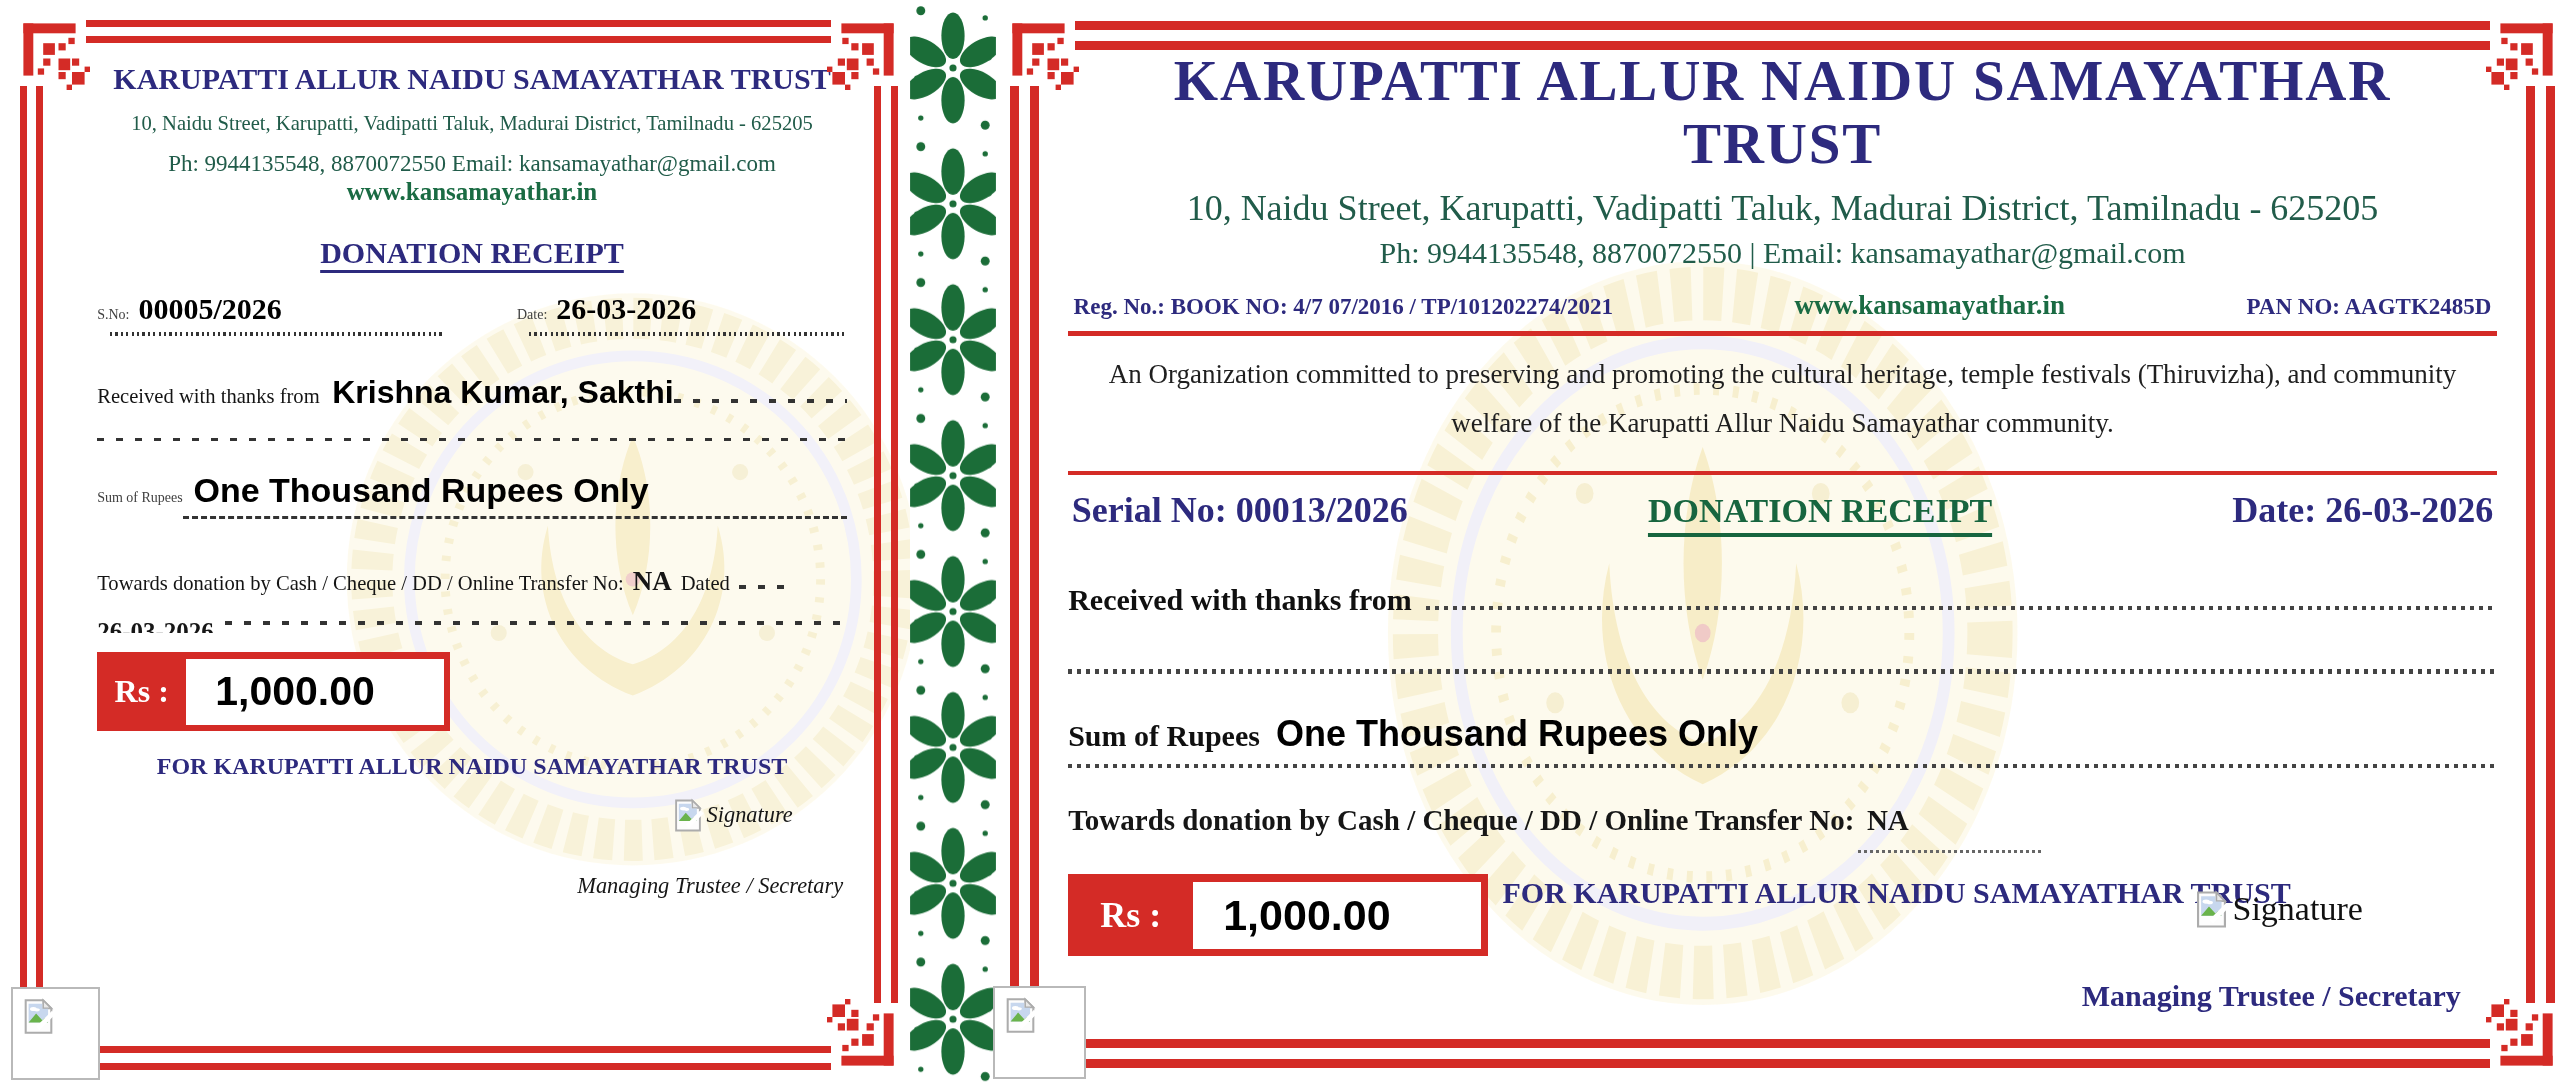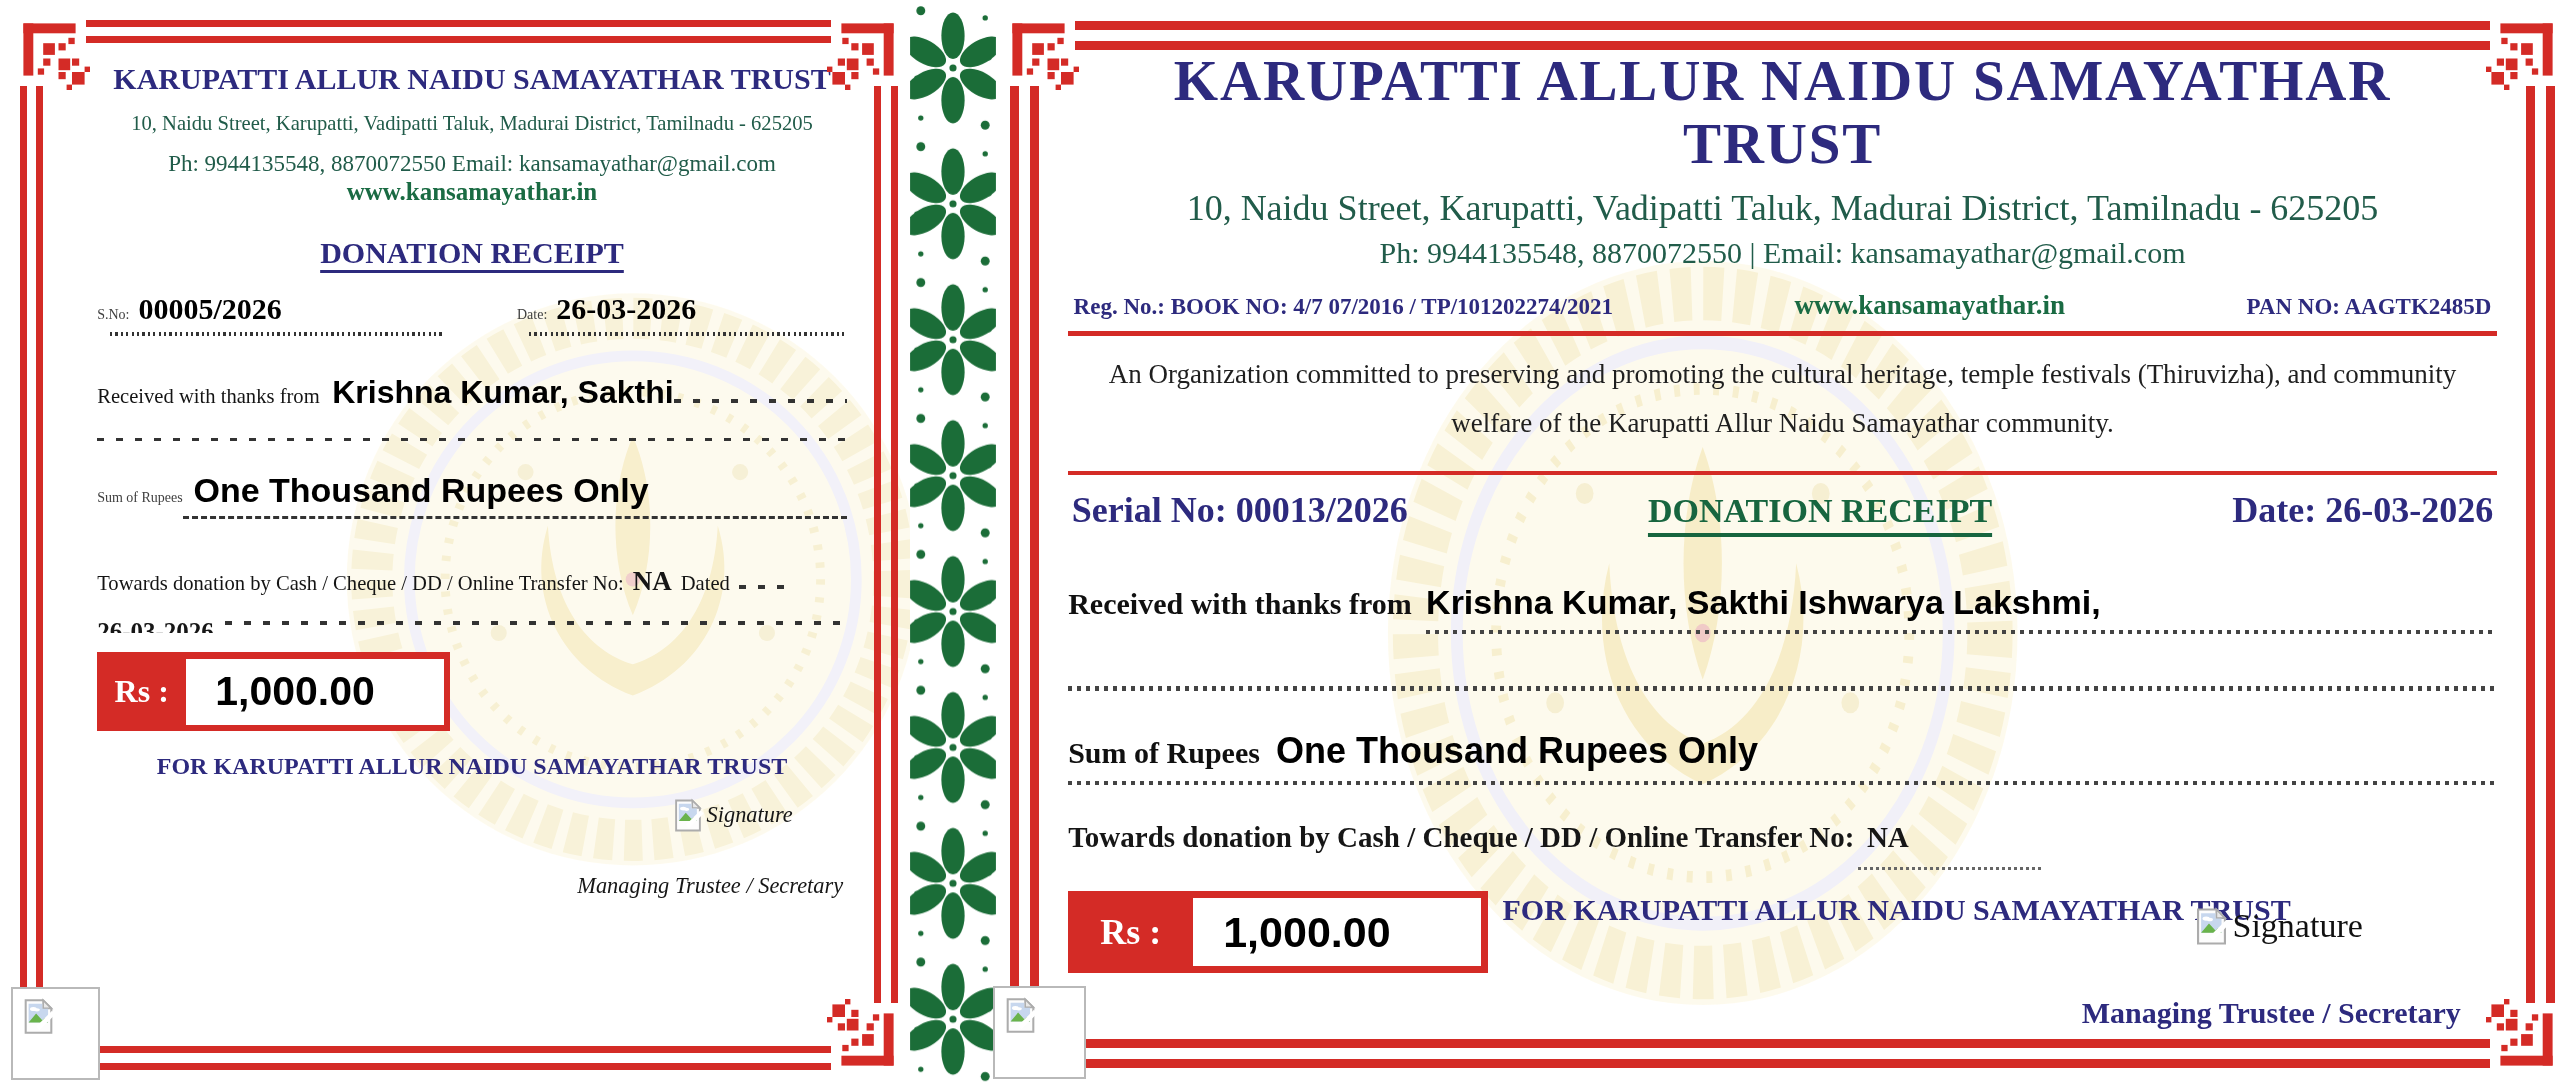--- a/index.html
+++ b/index.html
@@ -359,21 +359,20 @@
 
       <div class="rp-serial-row">
         <span class="rp-serial">Serial No: 00013/2026</span>
         <span class="rp-heading">DONATION RECEIPT</span>
         <span class="rp-date">Date: 26-03-2026</span>
       </div>
 
       <div class="rp-received">
         <span class="lbl-b">Received with thanks from</span>
         <span class="fill">
-          <span class="val-sans">Krishna Kumar, Sakthi Ishwarya Lakshmi,</span>
           <span class="dots-fine"></span>
         </span>
       </div>
 
       <div class="rp-sep dots-fine"></div>
 
       <div class="rp-sum-row">
         <span class="lbl-b">Sum of Rupees</span>
         <span class="val-sans">One Thousand Rupees Only</span>
       </div>

